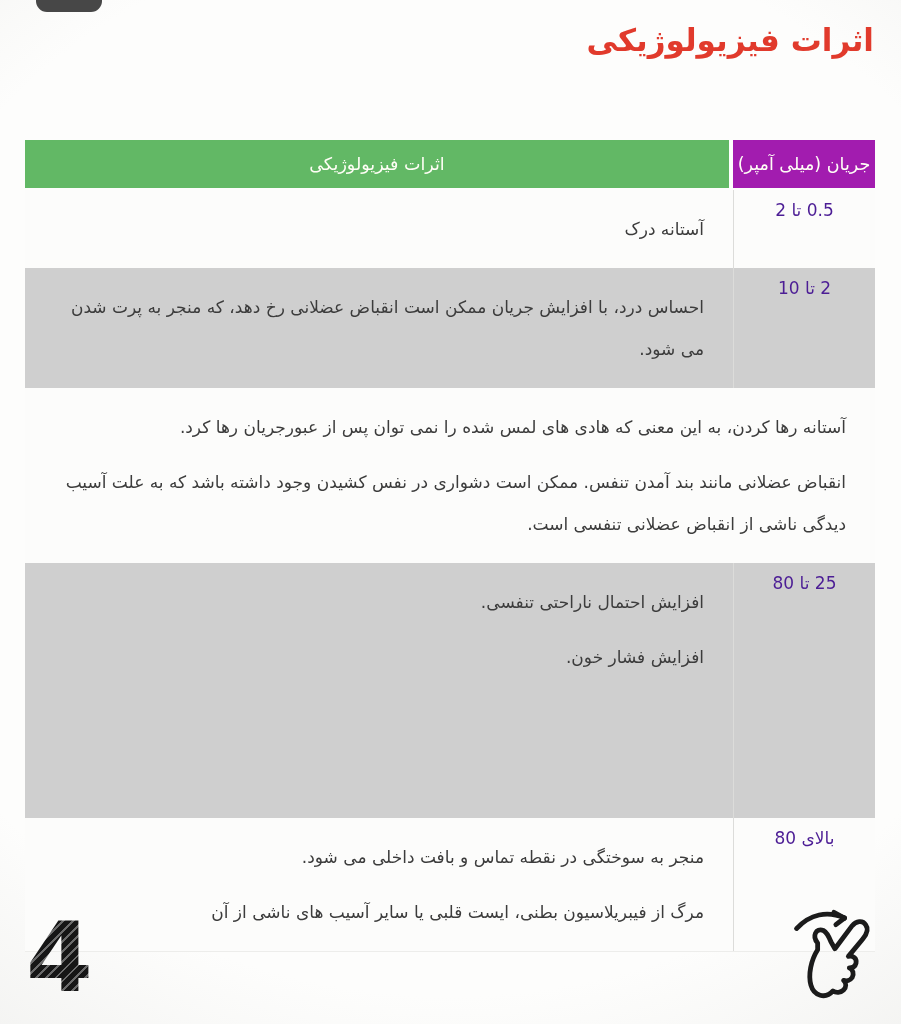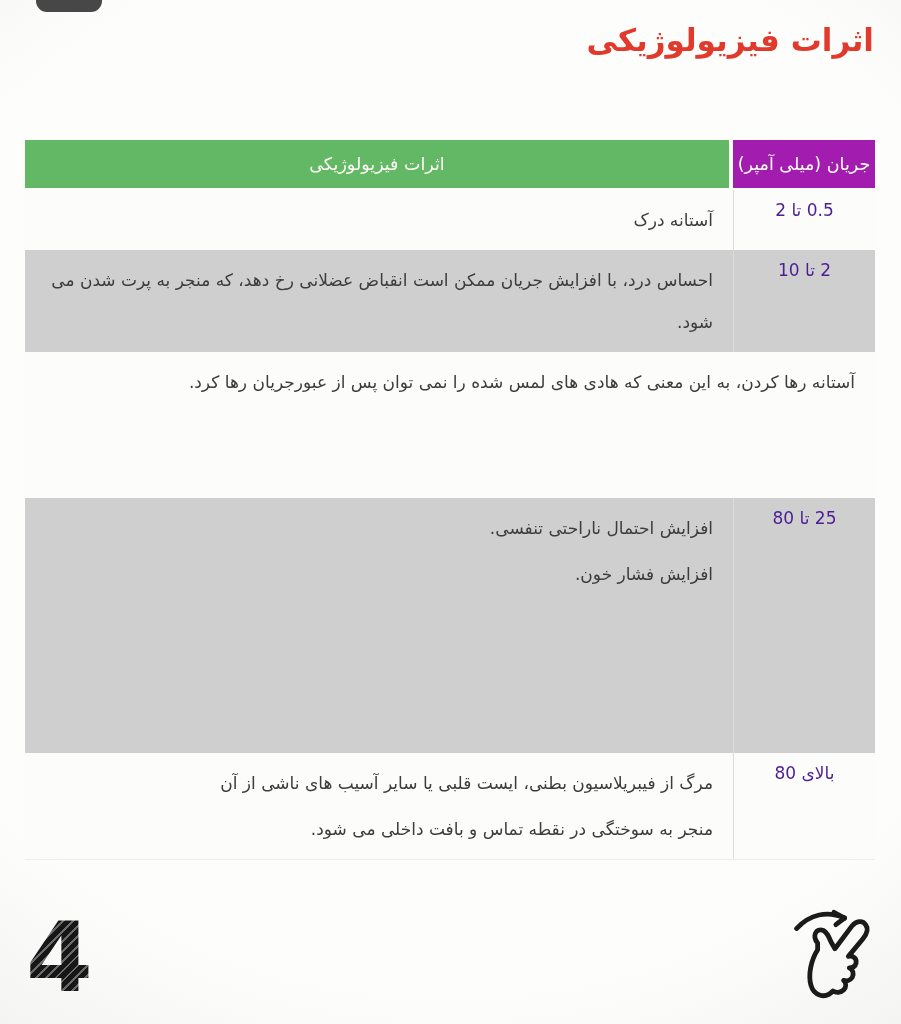--- a/index.html
+++ b/index.html
@@ -32,21 +32,21 @@
   .row.body{background:#fcfcfb;}
   .row.body.shaded{background:#cfcfcf;}
   .cell-current{
     width:142px;text-align:center;padding-top:10px;
     font-size:17px;color:#4c1d95;border-left:1px solid #dcdcda;
   }
   .cell-effects{
     flex:1;padding:5px 16px 5px 12px;text-align:right;
     font-size:17px;color:#3c3c3c;line-height:42px;
   }
-  .effect-line{margin:4px;}
+  .effect-line{margin:13px;}
   .rows-host .row:nth-child(1){min-height:44px;}
   .rows-host .row:nth-child(2){min-height:78px;}
   .rows-host .row:nth-child(3){min-height:146px;}
   .rows-host .row:nth-child(4){min-height:255px;}
   .rows-host .row:nth-child(5){min-height:88px;}
   .page-number{
     position:absolute;left:26px;bottom:18px;
     font-size:96px;line-height:1;font-weight:bold;color:#222;
     font-family:"DejaVu Sans",sans-serif;
   }
@@ -81,34 +81,35 @@
       </div>
       <div class="row body shaded">
         <div class="cell cell-current">2 تا 10</div>
         <div class="cell cell-effects">
           <p class="effect-line">احساس درد، با افزایش جریان ممکن است انقباض عضلانی رخ دهد، که منجر به پرت شدن می شود.</p>
         </div>
       </div>
       <div class="row body">
         <div class="cell cell-effects">
           <p class="effect-line">آستانه رها کردن، به این معنی که هادی های لمس شده را نمی توان پس از عبورجریان رها کرد.</p>
+          <p class="effect-line">انقباض عضلانی مانند بند آمدن تنفس. ممکن است دشواری در نفس کشیدن وجود داشته باشد که به علت آسیب دیدگی ناشی از انقباض عضلانی تنفسی است.</p>
         </div>
       </div>
       <div class="row body shaded">
         <div class="cell cell-current">25 تا 80</div>
         <div class="cell cell-effects">
           <p class="effect-line">افزایش احتمال ناراحتی تنفسی.</p>
           <p class="effect-line">افزایش فشار خون.</p>
         </div>
       </div>
       <div class="row body">
         <div class="cell cell-current">بالای 80</div>
         <div class="cell cell-effects">
+          <p class="effect-line">منجر به سوختگی در نقطه تماس و بافت داخلی می شود.</p>
           <p class="effect-line">مرگ از فیبریلاسیون بطنی، ایست قلبی یا سایر آسیب های ناشی از آن</p>
-          <p class="effect-line">منجر به سوختگی در نقطه تماس و بافت داخلی می شود.</p>
         </div>
       </div>
     </div>
 </div>
 
 <div class="page-number">4</div>
 
 <div class="swipe-icon">
   <svg viewBox="0 0 100 115" fill="none" stroke="#1b1b1b" stroke-width="5" stroke-linecap="round" stroke-linejoin="round" aria-hidden="true">
     <path d="M12 31 C26 16 44 12 62 20"></path>

